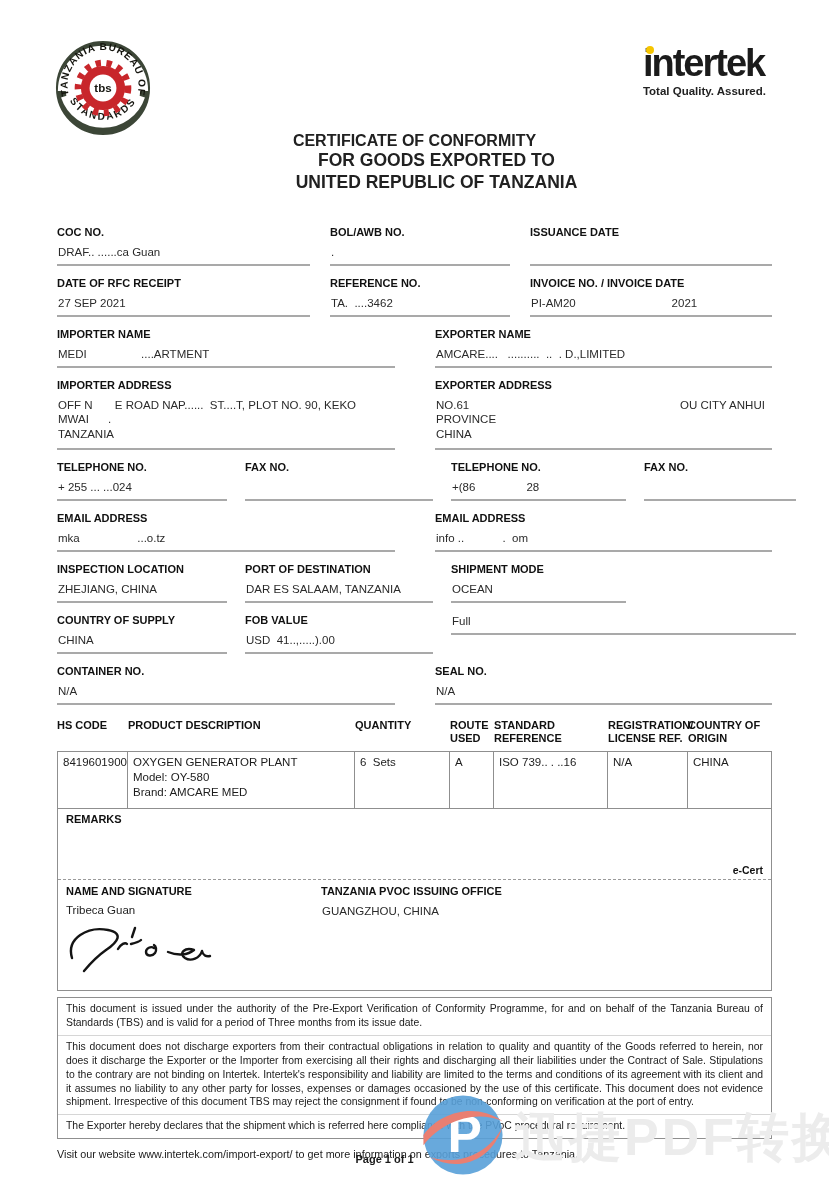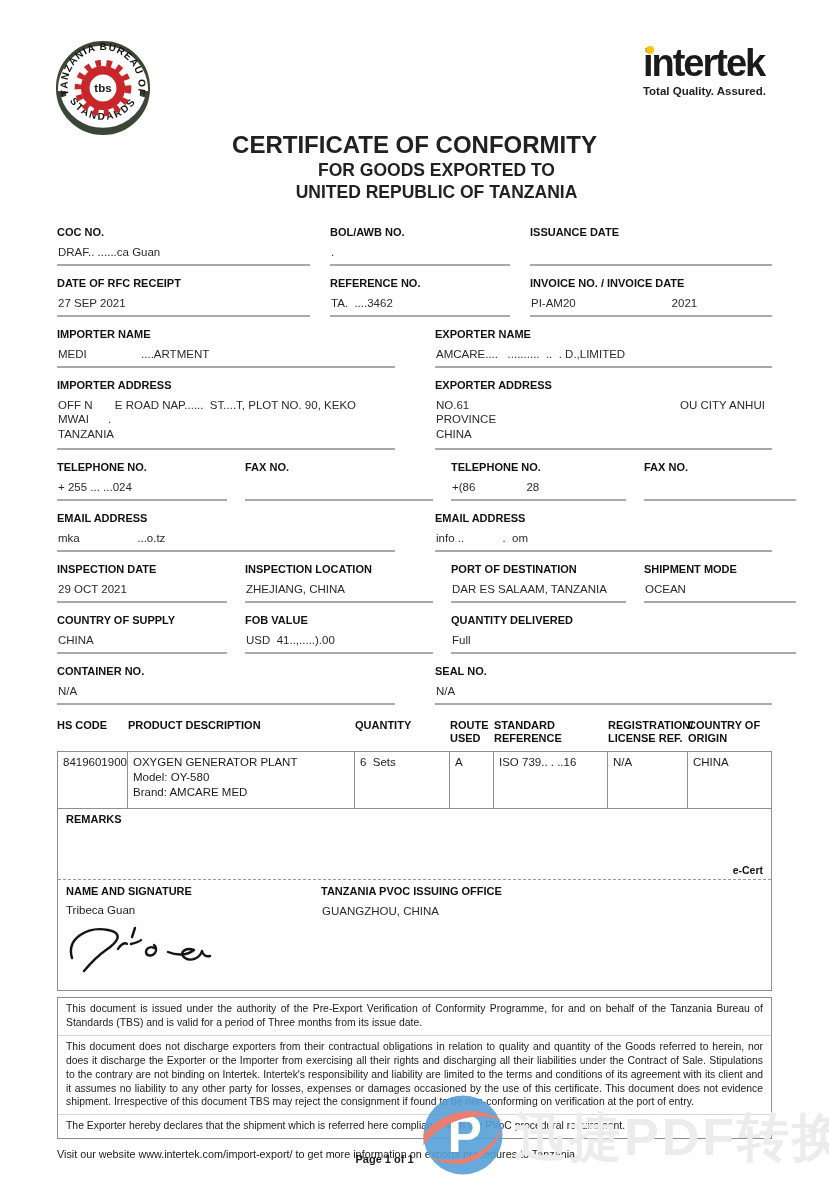--- a/index.html
+++ b/index.html
@@ -12,21 +12,21 @@
   
   .hdr { position:absolute; top:38px; left:55px; right:55px; height:100px; }
   .tbs-logo { position:absolute; left:0; top:2px; }
   .itk { position:absolute; right:8px; top:6px; text-align:left; }
   .itk-word { position:relative; font-size:38px; font-weight:bold; letter-spacing:-2px; color:#1b1b1b; line-height:1; }
   .itk-dot { position:absolute; left:3px; top:2px; width:8px; height:8px; background:#f6c500; border-radius:50%; }
   .itk-tag { font-size:11.5px; font-weight:bold; color:#222; margin-top:3px; letter-spacing:0; }
 
   
   .title { position:absolute; top:131px; left:0; right:0; text-align:center; font-weight:bold; color:#212121; }
-  .title .t1 { font-size:24px; line-height:1.2; }
+  .title .t1 { font-size:16px; line-height:1.2; }
   .title .t2 { font-size:17.5px; line-height:1.25;padding-left:44px; }
 
   
   .form { position:absolute; top:226px; left:57px; width:715px; }
   .r3 { display:grid; grid-template-columns:253px 180px 242px; column-gap:20px; margin-bottom:11px; }
   .r2 { display:grid; grid-template-columns:338px 337px; column-gap:40px; margin-bottom:11px; }
   .r4 { display:grid; grid-template-columns:170px 188px 175px 152px; column-gap:18px; margin-bottom:11px; }
   .span2 { grid-column:3 / 5; }
 
   .flabel { font-weight:bold; font-size:11px; color:#111; margin-bottom:7px; white-space:pre-wrap; }
@@ -190,24 +190,20 @@
         <div class="fvalue">mka                  ...o.tz</div>
       </div>
       <div class="field">
         <div class="flabel">EMAIL ADDRESS</div>
         <div class="fvalue">info ..            .  om</div>
       </div>
     </div>
 
     <div class="r4">
       <div class="field">
-        <div class="flabel">INSPECTION DATE</div>
-        <div class="fvalue">29 OCT 2021</div>
-      </div>
-      <div class="field">
         <div class="flabel">INSPECTION LOCATION</div>
         <div class="fvalue">ZHEJIANG, CHINA</div>
       </div>
       <div class="field">
         <div class="flabel">PORT OF DESTINATION</div>
         <div class="fvalue">DAR ES SALAAM, TANZANIA</div>
       </div>
       <div class="field">
         <div class="flabel">SHIPMENT MODE</div>
         <div class="fvalue">OCEAN</div>
@@ -217,21 +213,20 @@
     <div class="r4">
       <div class="field">
         <div class="flabel">COUNTRY OF SUPPLY</div>
         <div class="fvalue">CHINA</div>
       </div>
       <div class="field">
         <div class="flabel">FOB VALUE</div>
         <div class="fvalue">USD  41..,.....).00</div>
       </div>
       <div class="field span2">
-        <div class="flabel">QUANTITY DELIVERED</div>
         <div class="fvalue">Full</div>
       </div>
     </div>
 
     <div class="r2">
       <div class="field">
         <div class="flabel">CONTAINER NO.</div>
         <div class="fvalue">N/A</div>
       </div>
       <div class="field">

